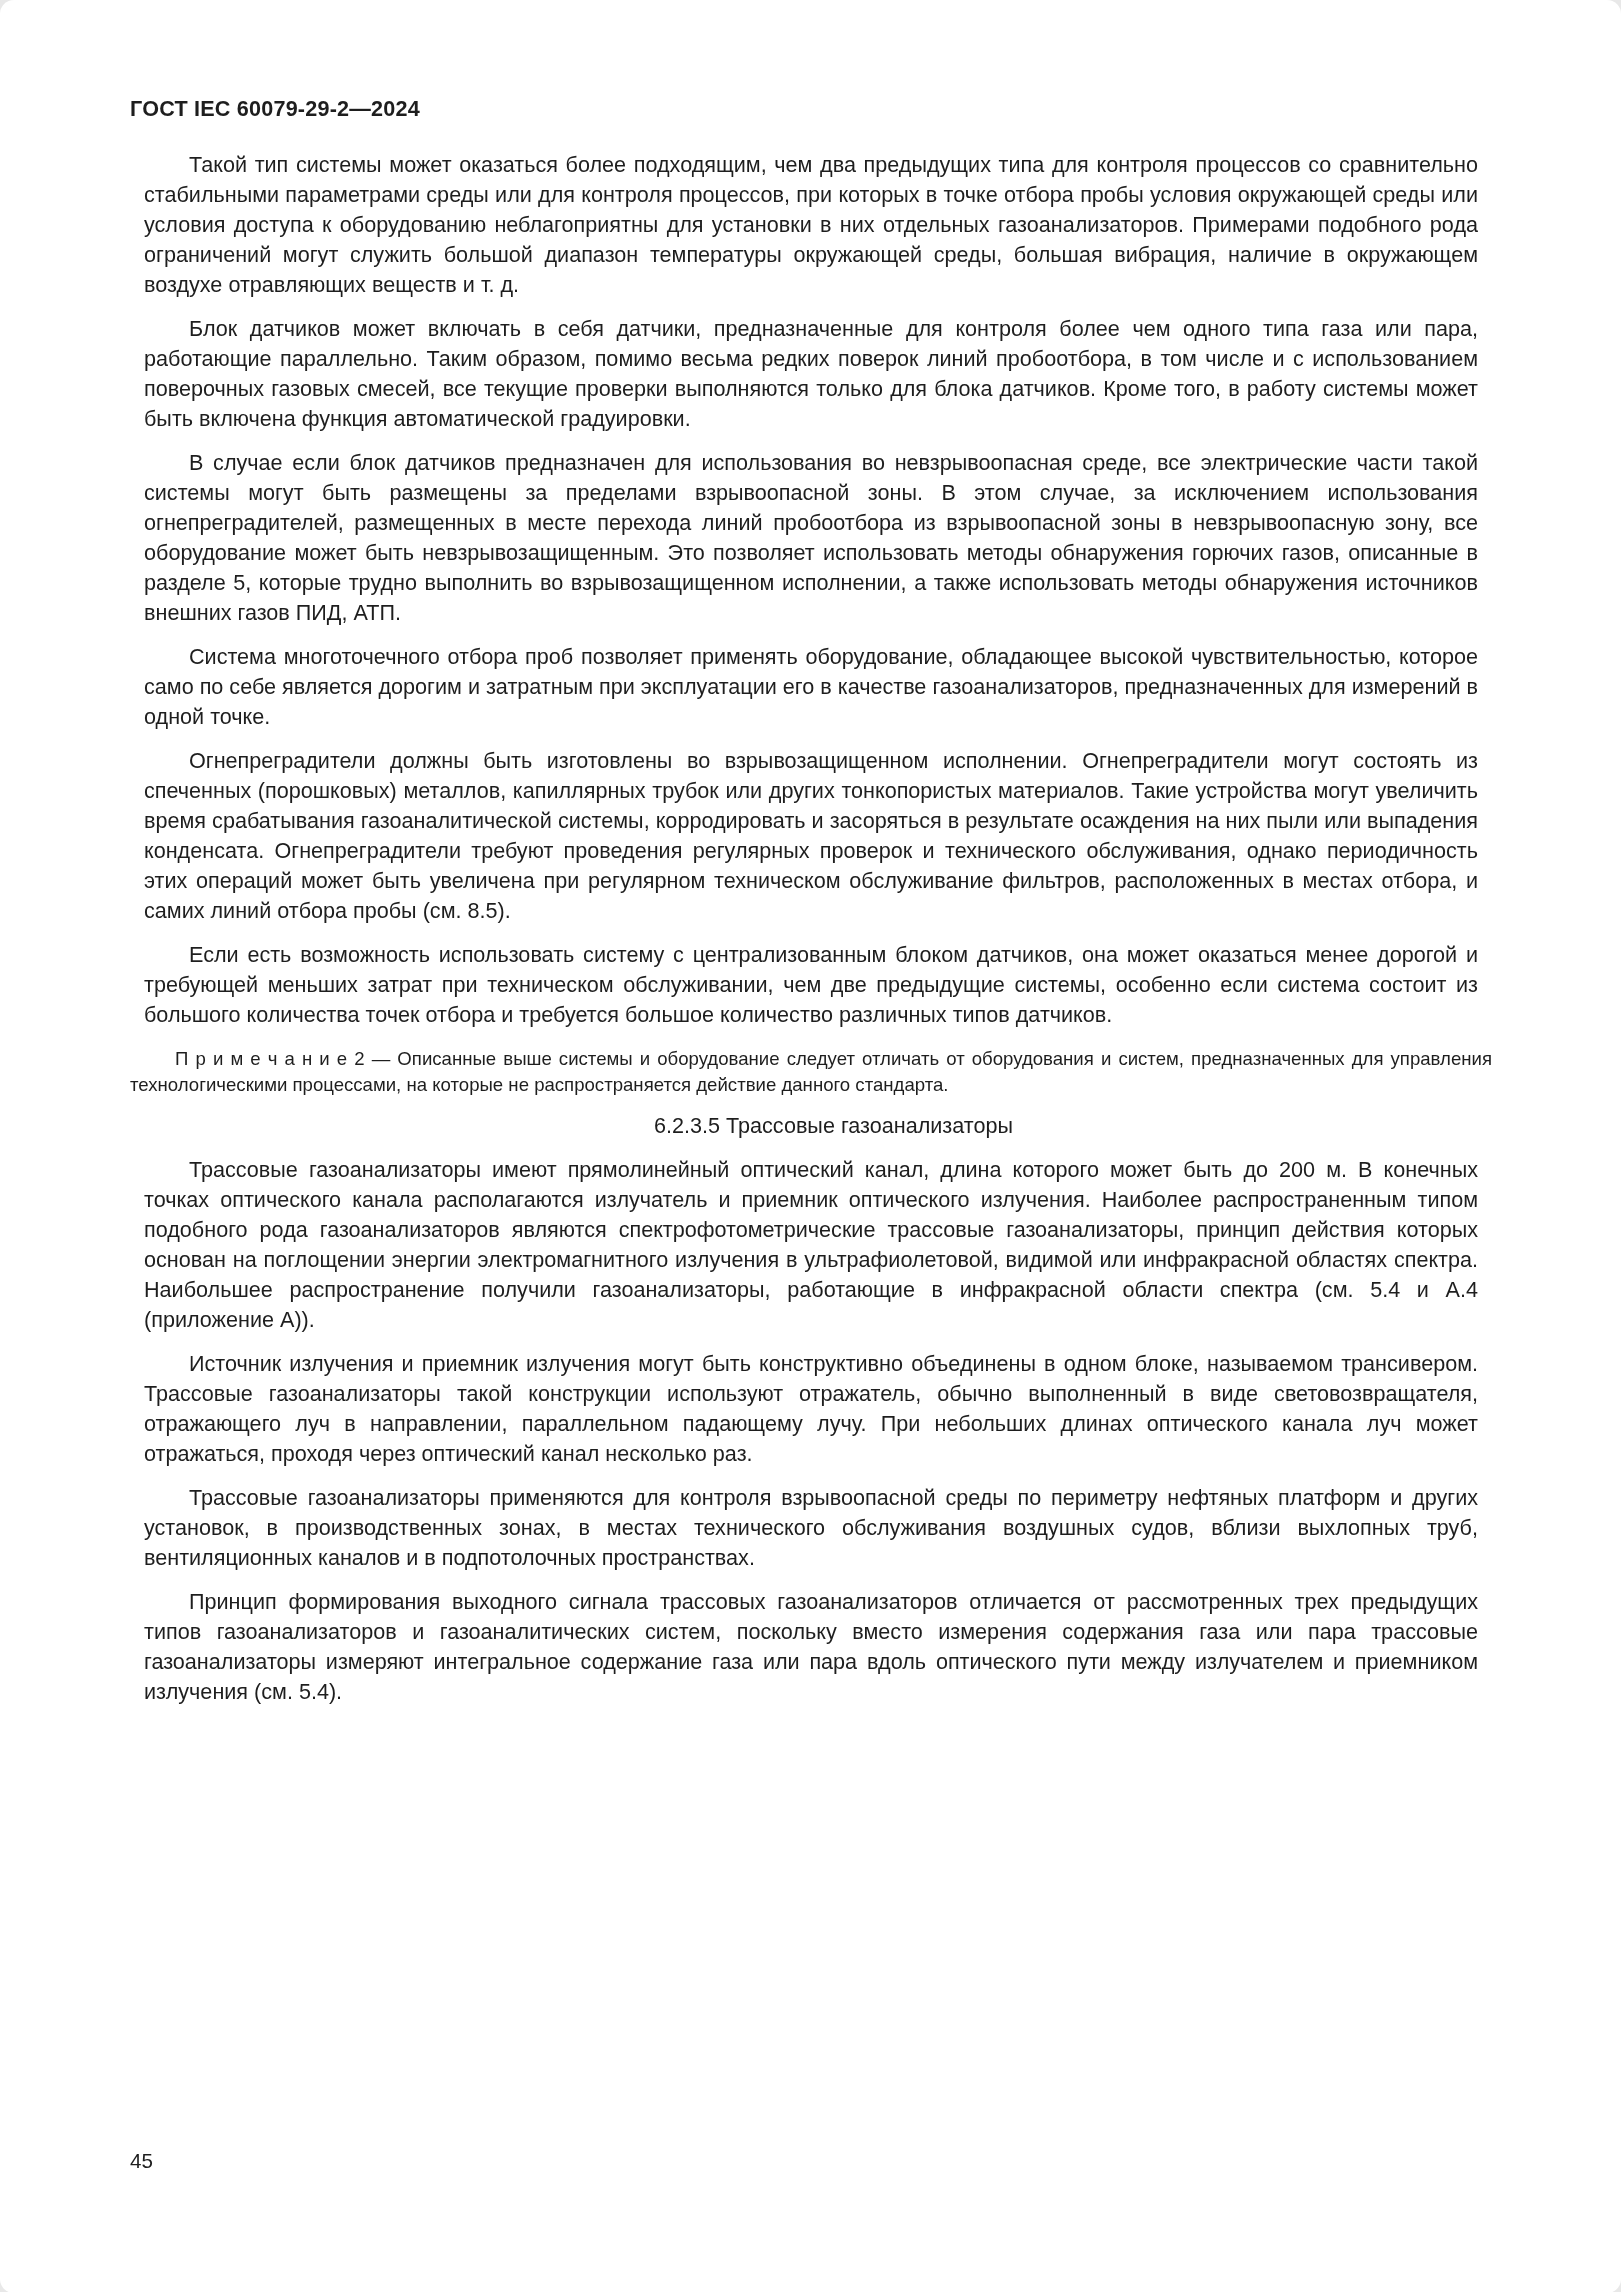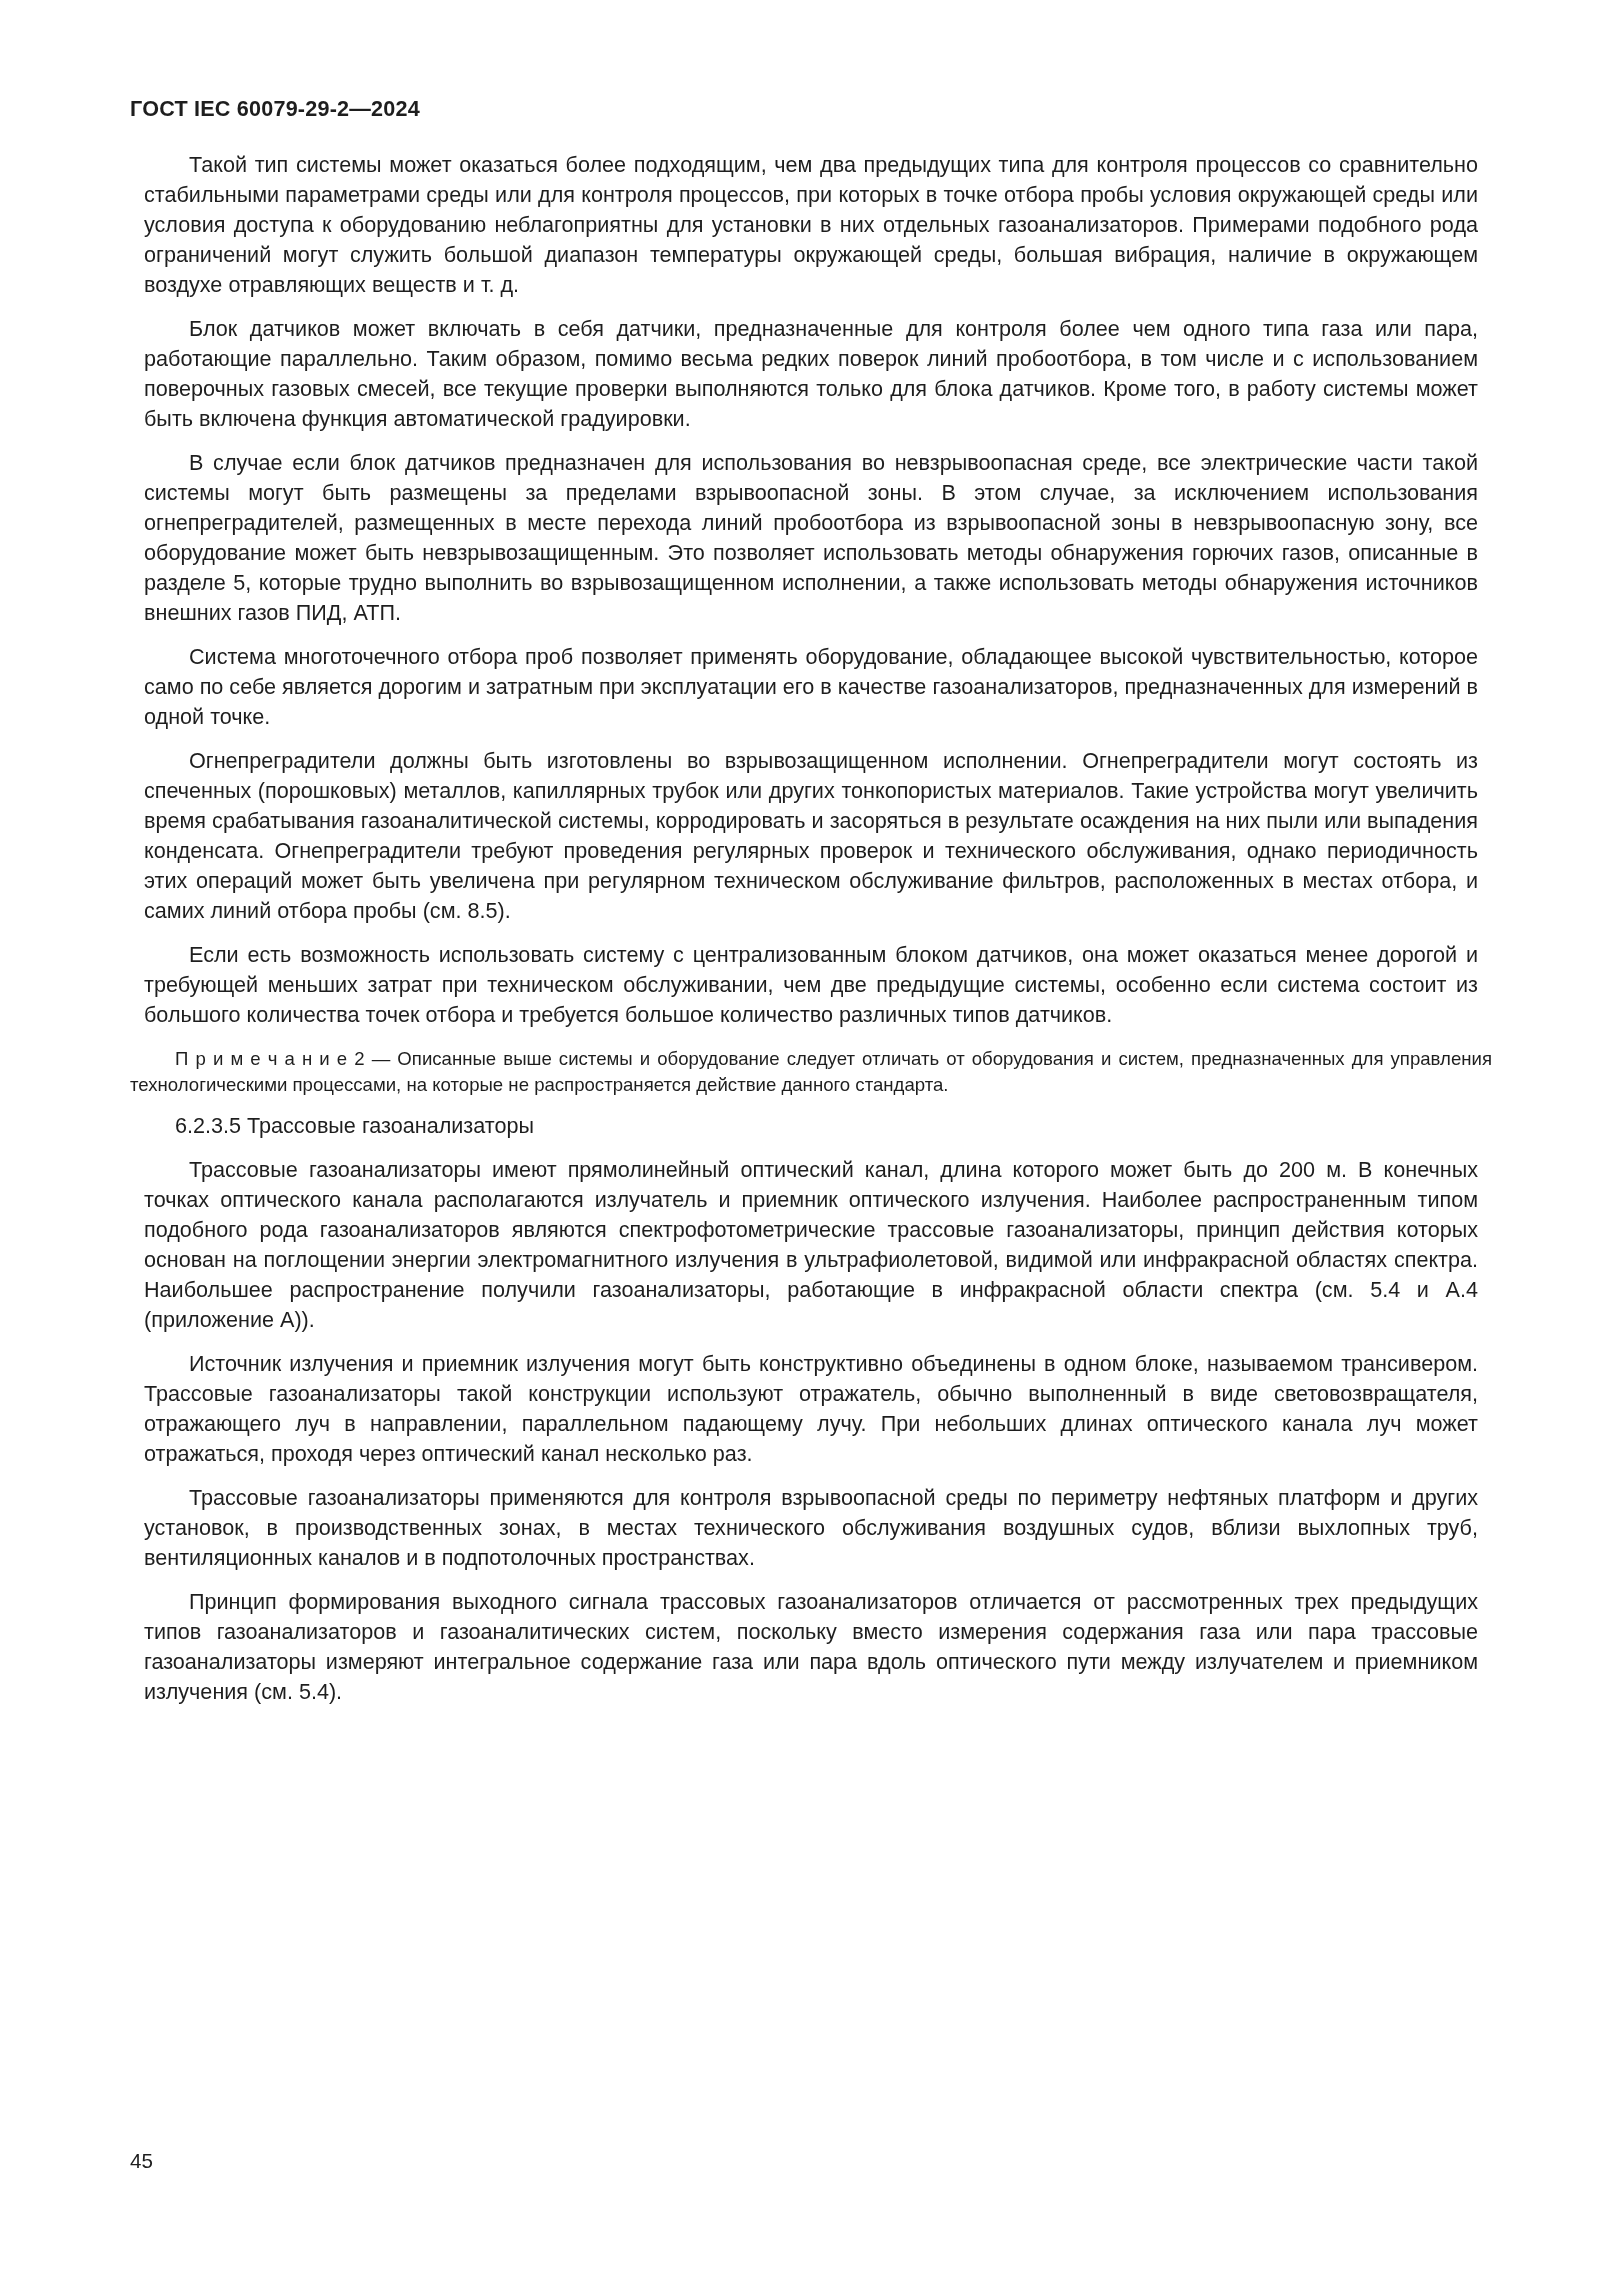--- a/index.html
+++ b/index.html
@@ -9,20 +9,21 @@
   }
   .page {
     position: relative;
     width: 1621px;
     height: 2293px;
     margin: 0 auto;
     background: #ffffff;
     font-family: "Liberation Sans", sans-serif;
     color: #1e1e1e;
     overflow: hidden;
+    border-radius: 14px;
   }
   .content {
     position: absolute;
     left: 130px;
     top: 94px;
     width: 1362px;
   }
   .doc-header {
     font-weight: 700;
     font-size: 21.6px;
@@ -46,20 +47,21 @@
     text-align: justify;
     text-indent: 45px;
     hyphens: auto;
   }
   .section-heading {
     margin: 13.7px 0 0 0;
     font-size: 21.6px;
     line-height: 30px;
     font-weight: 400;
     text-indent: 45px;
+    text-align: center;
   }
   .page-number {
     position: absolute;
     left: 130px;
     top: 2148px;
     font-size: 20.6px;
     line-height: 25.5px;
   }
 </style>
 </head>

